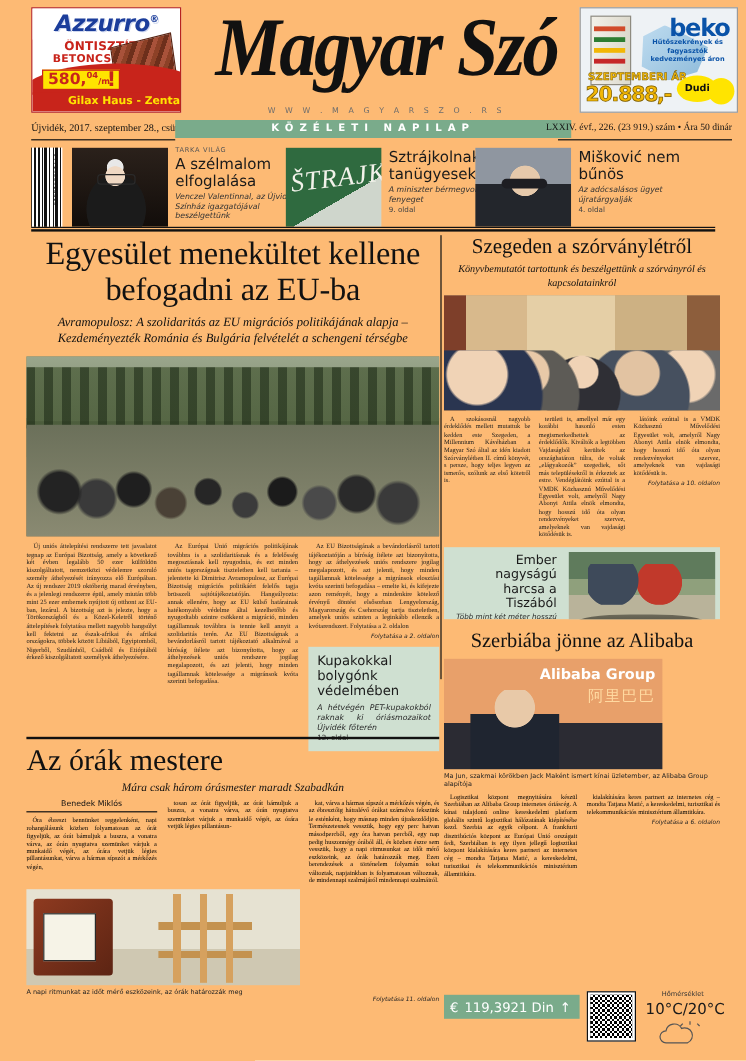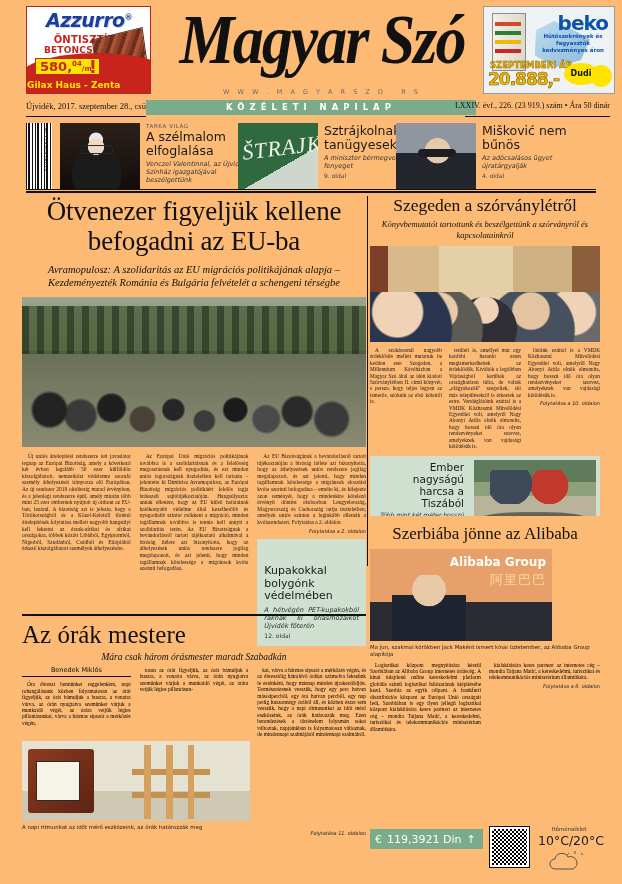--- a/index.html
+++ b/index.html
@@ -40,21 +40,21 @@
     border:1px solid #c8241b; padding:0 4px; font-family:"DejaVu Sans", sans-serif;
     font-weight:bold; font-size:13px; color:#c8241b;
   }
   .azz-price sup { font-size:7px; }
   .azz-price .per { font-size:7px; }
   .azz-bang { position:absolute; left:62px; bottom:16px; color:#c8241b;
     font-family:"DejaVu Sans", sans-serif; font-weight:bold; font-size:17px; }
   .azz-foot {
     position:absolute; left:0; bottom:0; width:100%; height:16px; background:#c8241b;
     color:#ffe400; font-family:"DejaVu Sans", sans-serif; font-weight:bold;
-    font-size:9px; text-align:left; line-height:16px;
+    font-size:9px; text-align:right; line-height:16px;
   }
   .azz-swoosh{ position:absolute; left:-10px; bottom:14px; width:160px; height:26px;
     background:#c8241b; border-radius:50% 50% 0 0 / 100% 100% 0 0; }
 
   .logo-wrap { position:absolute; left:167px; top:4px; width:310px; text-align:center; }
   .logo {
     font-family:"Liberation Serif", serif; font-weight:bold; font-style:italic;
     font-size:62px; line-height:64px; letter-spacing:-2px; color:#111;
     transform: scaleY(1.12); transform-origin: top center;
   }
@@ -189,21 +189,21 @@
   .bcol { width:109px; font-family:"Liberation Serif", serif; font-size:5.4px;
     line-height:6.6px; text-align:justify; color:#1a1a1a; hyphens:auto; }
   .bcol p { text-indent:6px; margin-bottom:2px; }
   .bcol p:first-child { text-indent:6px; }
   .cont-note { font-family:"DejaVu Sans", sans-serif; font-style:italic; font-size:5px;
     text-align:right; color:#222; margin-top:2px; }
 
   .green-box {
     background:#cfe0d1; padding:6px 7px 7px 7px;
   }
-  .gb-title { font-family:"DejaVu Sans", sans-serif; font-size:11px; line-height:12.5px; color:#1a1a1a;margin-top:20px; }
+  .gb-title { font-family:"DejaVu Sans", sans-serif; font-size:11px; line-height:12.5px; color:#1a1a1a; }
   .gb-desc { font-family:"DejaVu Sans", sans-serif; font-style:italic; font-size:6.5px;
     line-height:8px; color:#2a2a2a; margin-top:3px; }
   .gb-page { font-family:"DejaVu Sans", sans-serif; font-size:6px; color:#333; margin-top:3px; }
 
   
   .r-head { font-family:Liberation Serif, serif; font-size:17.5px; line-height:19px;
     text-align:center; color:#111; }
   .r-deck { font-family:"Liberation Serif", serif; font-style:italic; font-size:8.5px;
     line-height:10.5px; text-align:center; margin-top:4px; color:#111; }
   .r-photo { margin-top:6px; width:230px; height:96px; position:relative; overflow:hidden;
@@ -389,21 +389,21 @@
       </div>
     </div>
 
     <div class="teaser-rule"></div>
     <div class="teaser-rule2"></div>
   </div>
 
   <div class="vrule"></div>
 
   <div class="left-col">
-    <div class="lead-head">Ötvenezer figyeljük kellene befogadni az EU-ba</div>
+    <div class="lead-head">Egyesület menekültet kellene befogadni az EU-ba</div>
     <div class="lead-deck">Avramopulosz: A szolidaritás az EU migrációs politikájának alapja – Kezdeményezték Románia és Bulgária felvételét a schengeni térségbe</div>
     <div class="lead-photo">
       <div class="lp-sky"></div>
         <div class="lp-trees"></div>
         <div class="lp-crowd"></div>
     </div>
     <div class="body3">
       <div class="bcol">
         <p>Új uniós áttelepítési rendszerre tett javaslatot tegnap az Európai Bizottság, amely a következő két évben legalább 50 ezer külföldön kiszolgáltatott, nemzetközi védelemre szoruló személy áthelyezését irányozza elő Európában. Az új rendszer 2019 októberig marad érvényben, és a jelenlegi rendszerre épül, amely miután több mint 25 ezer embernek nyújtott új otthont az EU-ban, lezárul. A bizottság azt is jelezte, hogy a Törökországból és a Közel-Keletről történő áttelepítések folytatása mellett nagyobb hangsúlyt kell fektetni az észak-afrikai és afrikai országokra, többek között Líbiából, Egyiptomból, Nigerből, Szudánból, Csádból és Etiópiából érkező kiszolgáltatott személyek áthelyezésére.</p>
       </div>

